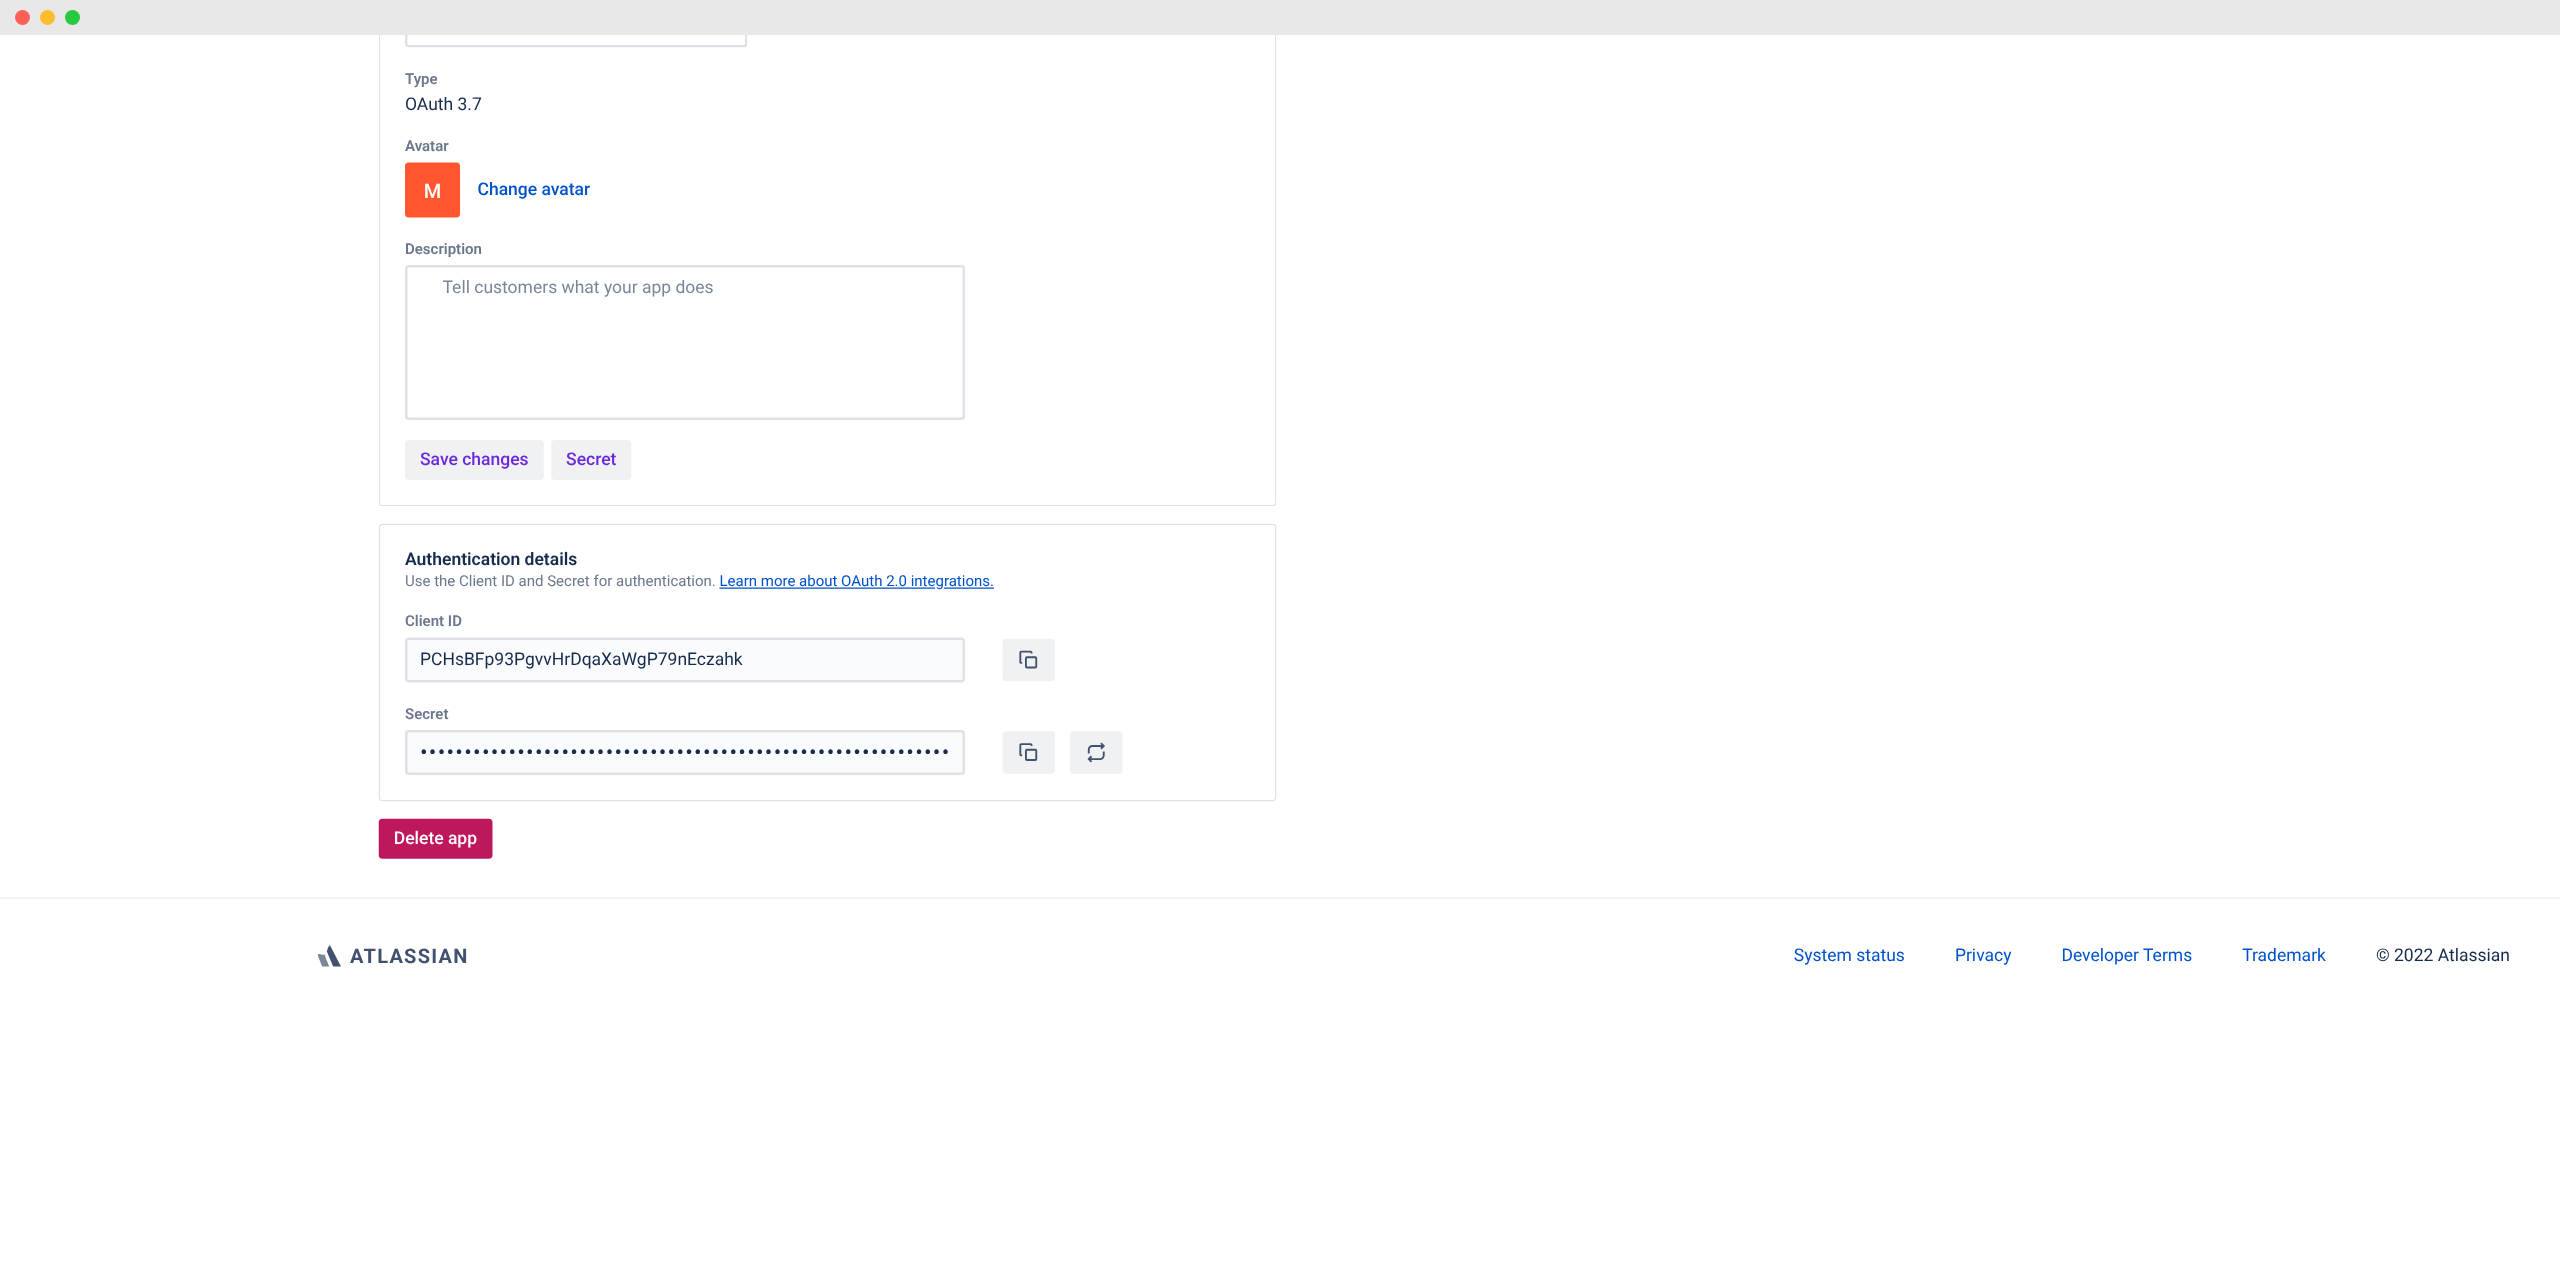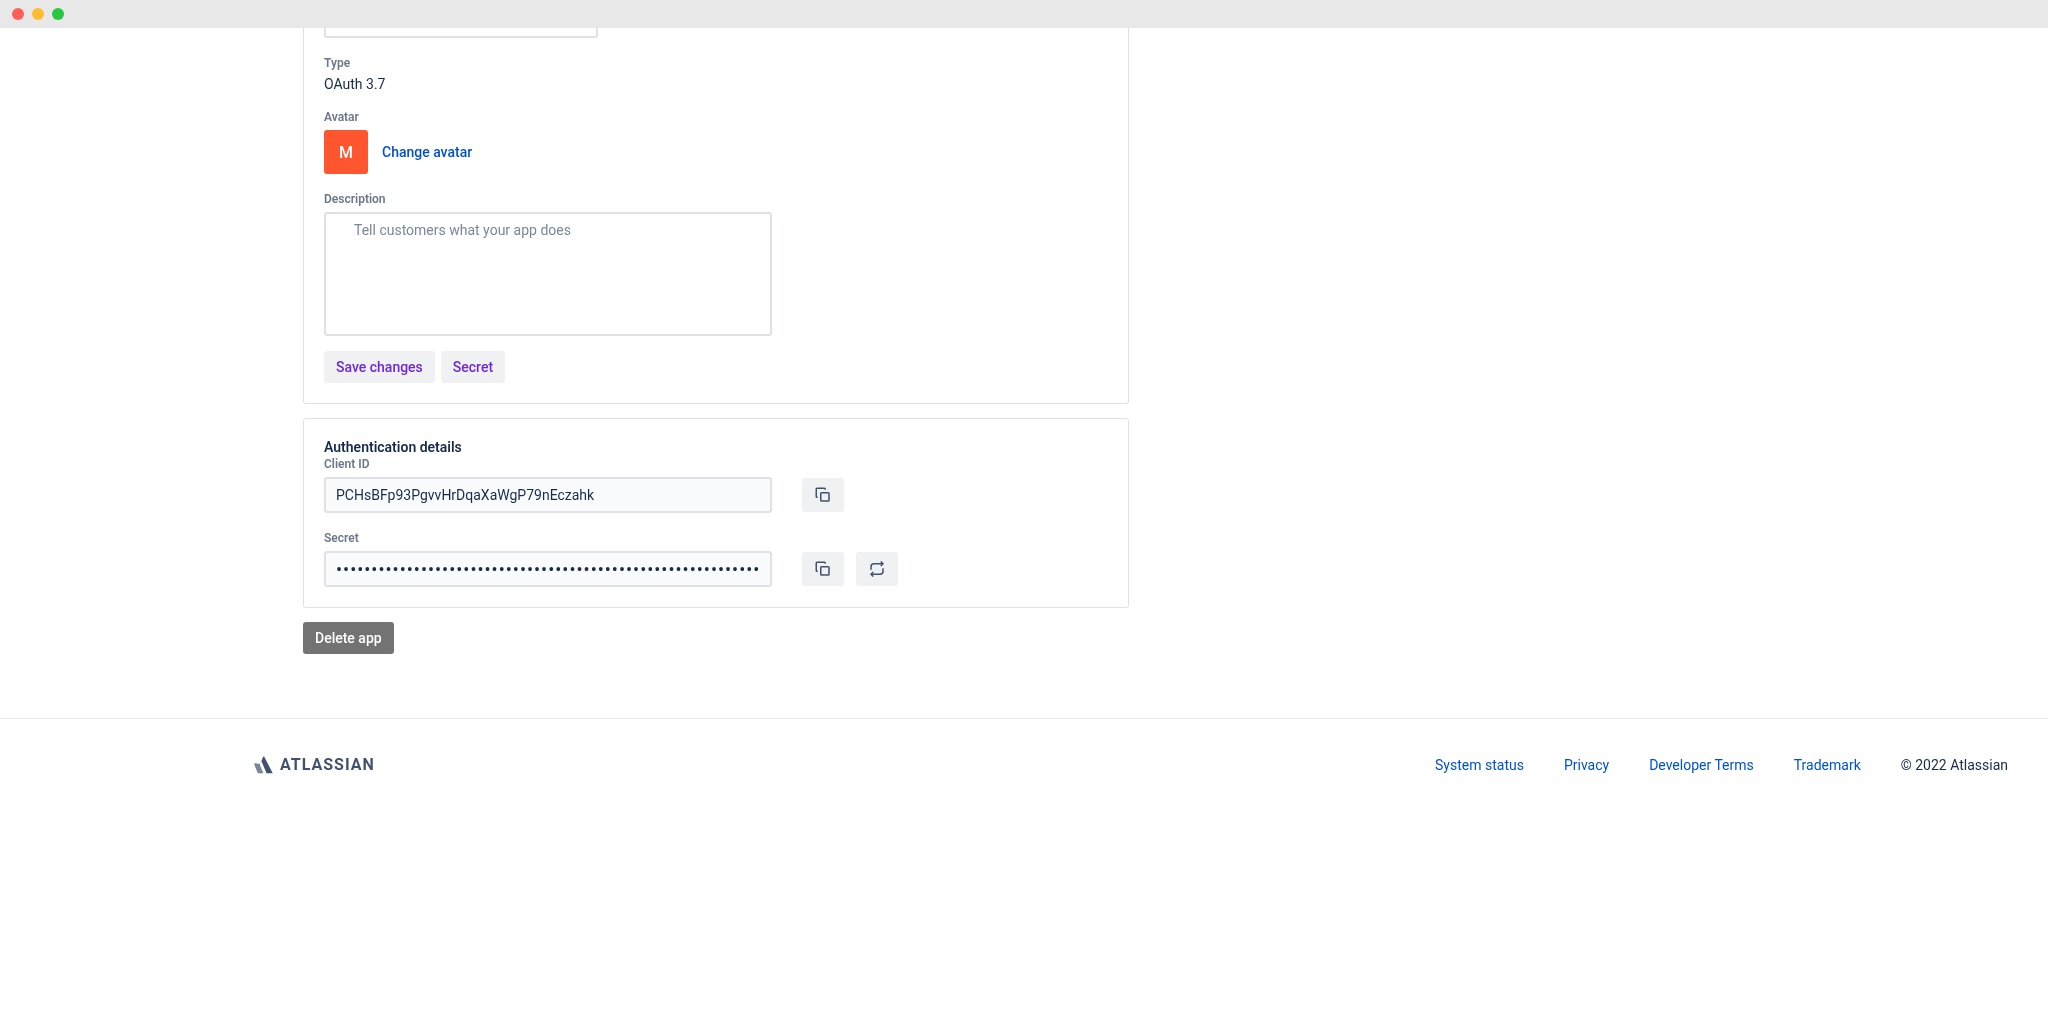--- a/index.html
+++ b/index.html
@@ -35,21 +35,21 @@
       padding-left: 303px;
       padding-right: 40px;
       min-height: 690px;
     }
 
     .card {
       border: 1px solid #DFE1E6;
       border-radius: 3px;
       background: #fff;
       padding: 20px;
-      width: 826px;
+      width: 718px;
       margin-bottom: 14px;
     }
     .card:first-child {
       border-top: none;
       border-top-left-radius: 0;
       border-top-right-radius: 0;
     }
 
     .field-group { margin-bottom: 18px; }
     .field-label {
@@ -117,21 +117,21 @@
       font-weight: 500;
       cursor: pointer;
       font-family: inherit;
     }
     .btn-disabled {
       background: #F0F1F3;
       color: #6d28d9;
       cursor: not-allowed;
     }
     .btn-danger {
-      background: #737373;
+      background: #be185d;
       color: #fff;
     }
 
     .section-heading {
       font-size: 14px;
       font-weight: 600;
       color: #172B4D;
       margin-bottom: 2px;
     }
     .section-subtext {
@@ -275,20 +275,23 @@
     </div>
 
     <div class="btn-row">
       <button class="btn btn-disabled">Save changes</button>
       <button class="btn btn-disabled">Secret</button>
     </div>
   </div>
 
   <div class="card">
     <div class="section-heading">Authentication details</div>
+    <div class="section-subtext">
+      <span>Use the Client ID and Secret for authentication. </span><span class="inline-link">Learn more about OAuth 2.0 integrations.</span>
+    </div>
 
     <div class="field-group">
       <span class="field-label">Client ID</span>
       <div class="readonly-row">
         <input class="readonly-input" readonly="" value="PCHsBFp93PgvvHrDqaXaWgP79nEczahk" style="">
         <div class="icon-btn-group">
           <button class="icon-btn">
             <svg viewBox="0 0 24 24" fill="none" stroke="#42526E" stroke-width="2">
               <rect x="9" y="9" width="11" height="11" rx="1"></rect>
               <path d="M5 15H4a1 1 0 0 1-1-1V4a1 1 0 0 1 1-1h10a1 1 0 0 1 1 1v1"></path>

